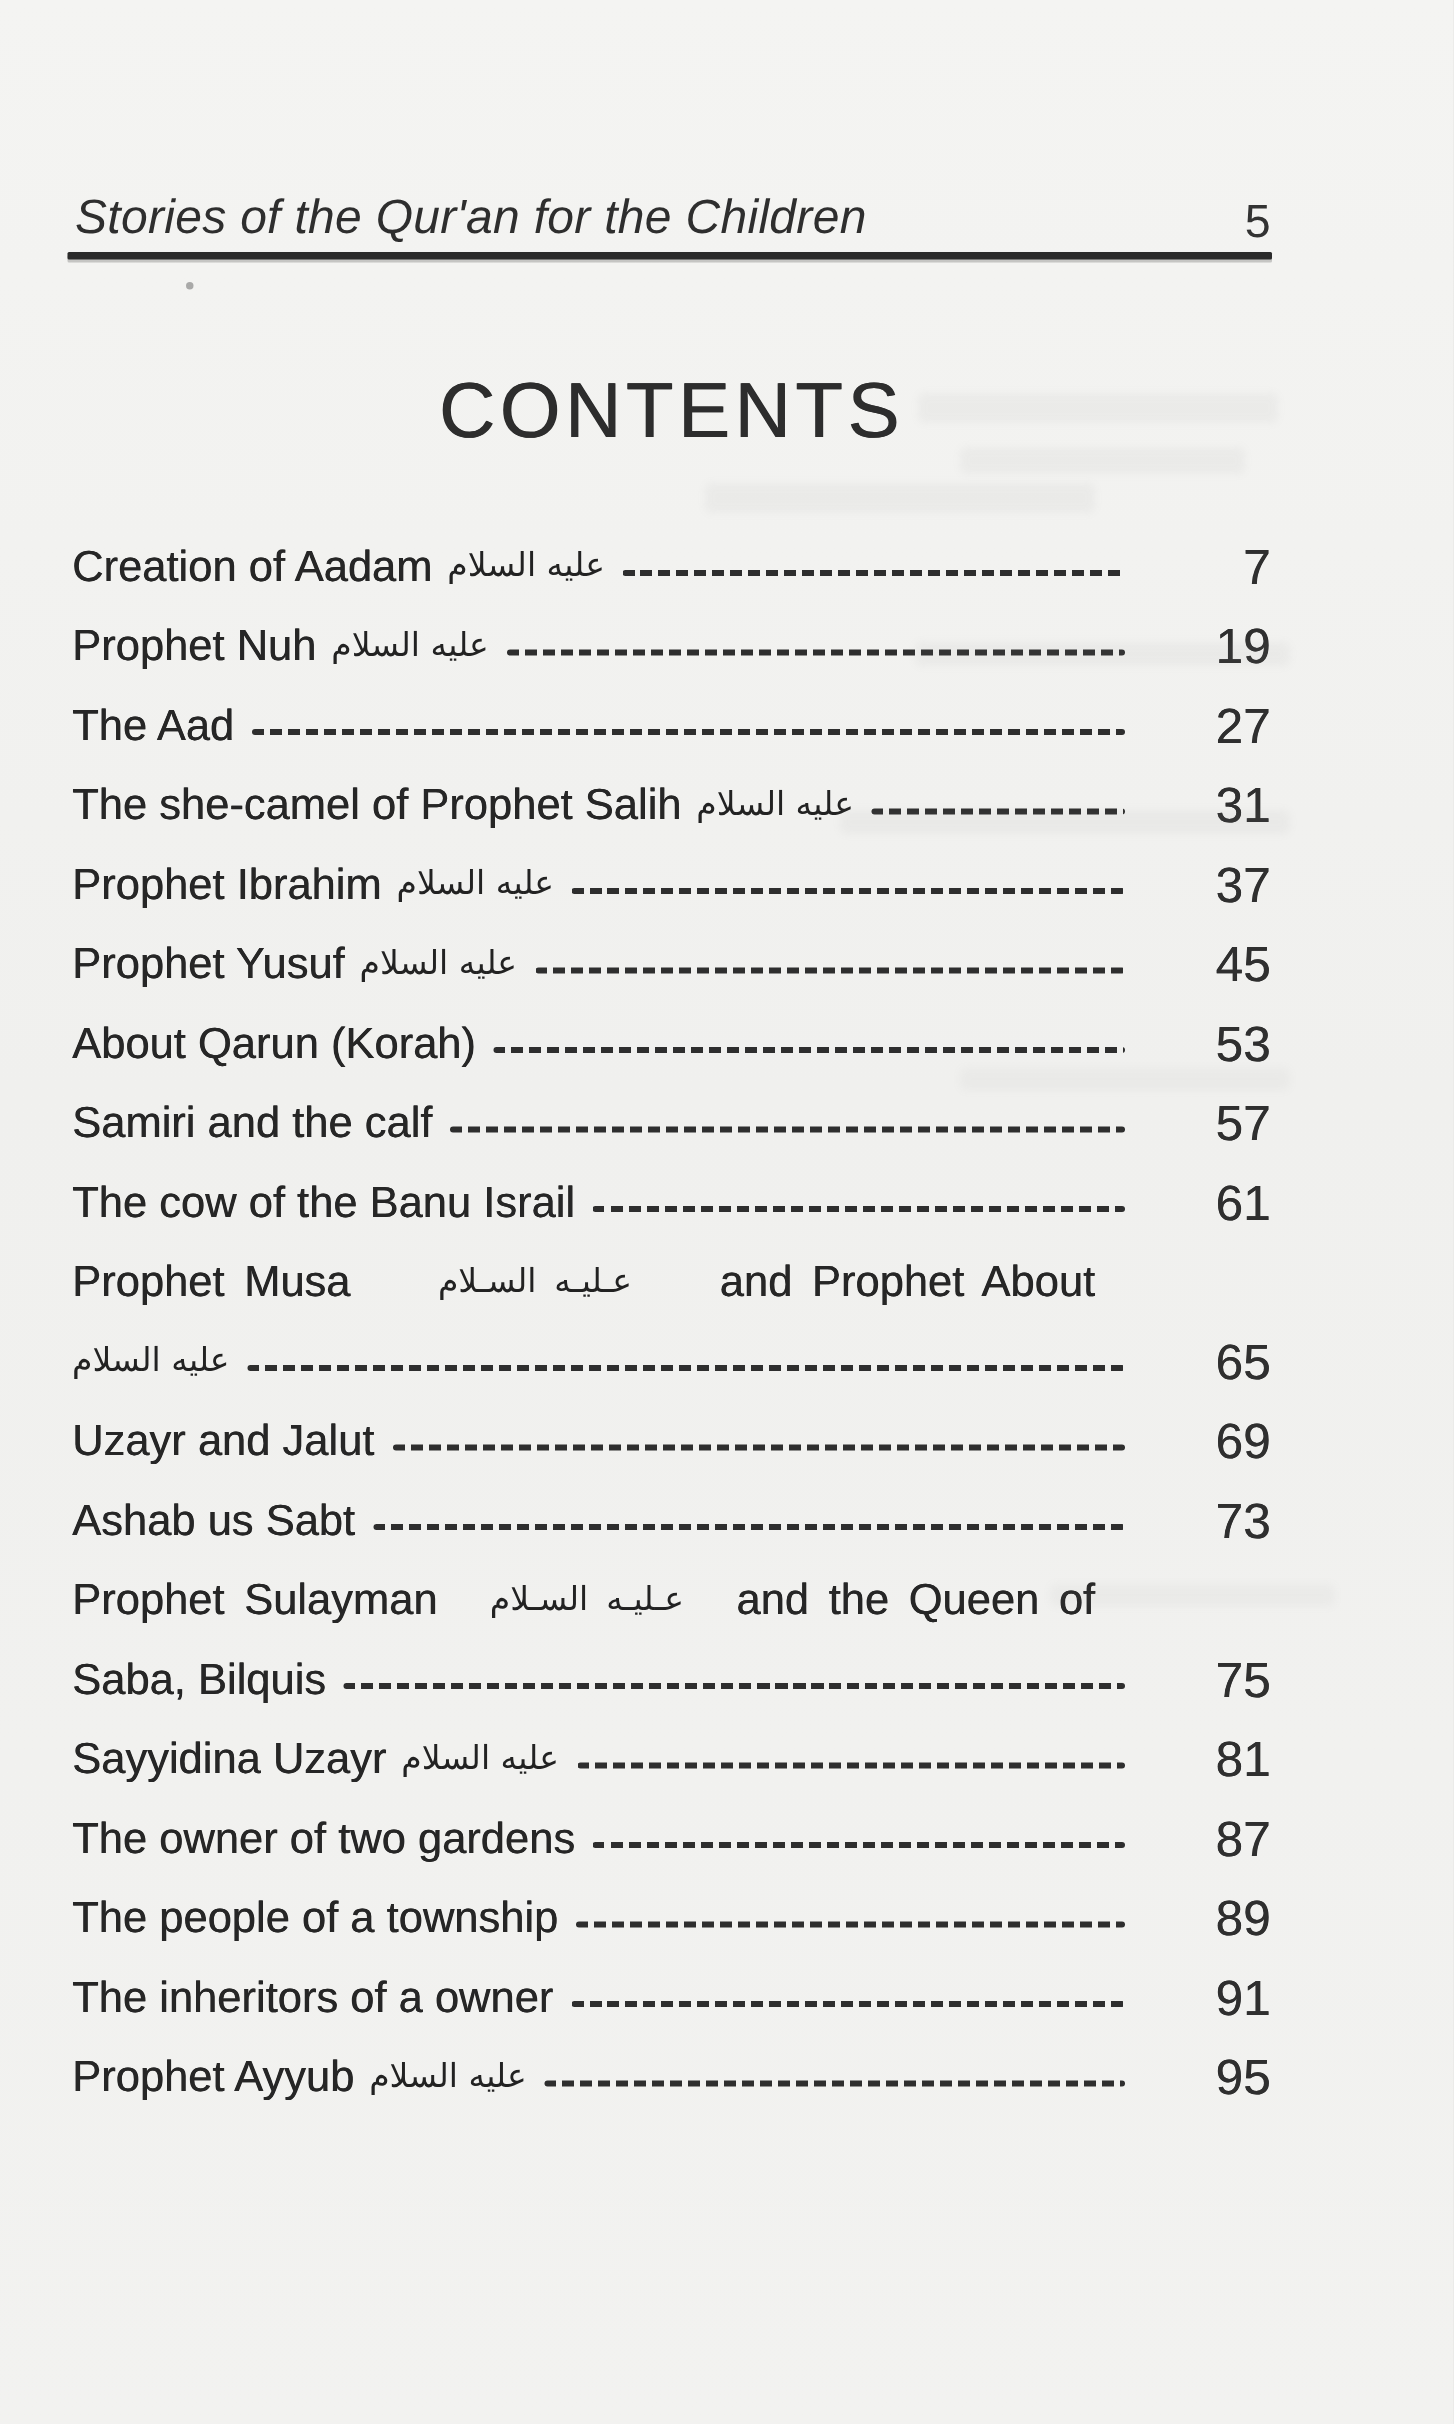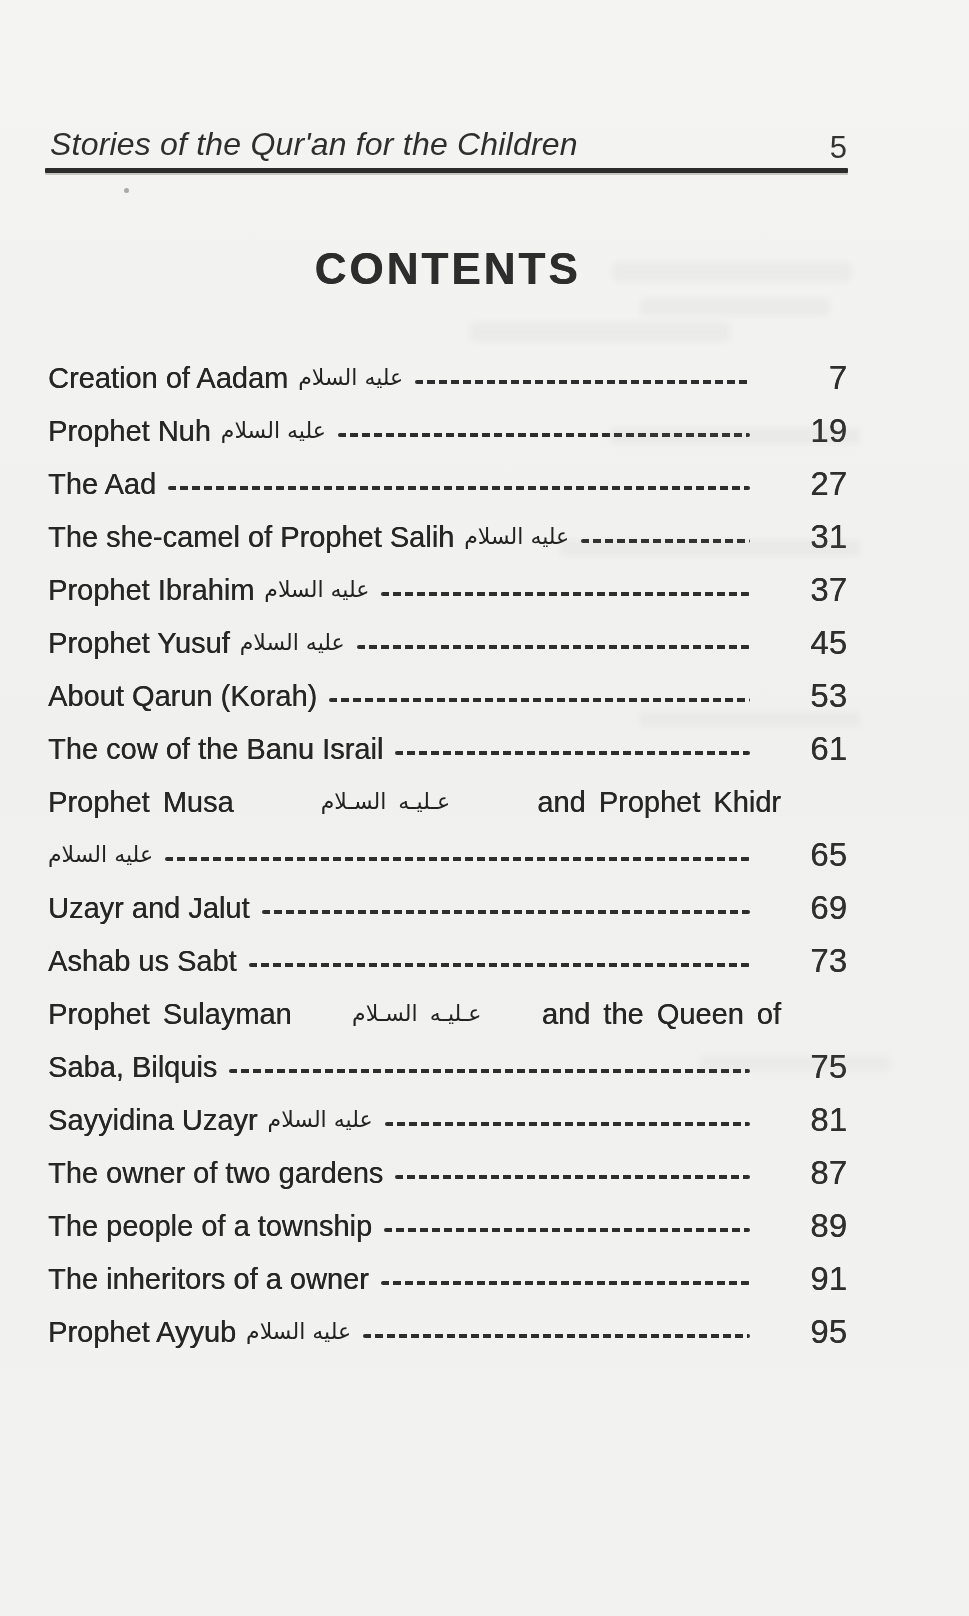--- a/index.html
+++ b/index.html
@@ -25,41 +25,41 @@
     background:#2b2b2b; border-radius:1px;
     box-shadow:0 2px 0 rgba(60,60,60,.25);
   }
   .dot-artifact {
     position:absolute; top:188px; left:124px; width:5px; height:5px;
     background:#787878; border-radius:50%; opacity:.6;
   }
   
   .contents-title {
     position:absolute; top:244px; left:48px; width:799px; margin:0;
-    text-align:center; font-size:44px; font-weight:700; letter-spacing:3px;
+    text-align:center; font-size:52px; font-weight:400; letter-spacing:3px;
     color:#2d2d2d; text-shadow:.5px 0 0 currentColor;
   }
   
   .toc { position:absolute; top:358px; left:48px; width:799px; }
   .toc-line {
     display:flex; align-items:center; gap:10px;
     line-height:40px; margin-bottom:13px; font-size:29px;
   }
   .seg-en { white-space:pre; color:#262626; text-shadow:.3px 0 0 currentColor; }
   .seg-ar {
     font-family:"DejaVu Sans",sans-serif; font-size:22px; color:#222;
     direction:rtl; unicode-bidi:isolate;
   }
   .leader {
     flex:1 1 auto; height:4px; align-self:center; transform:translateY(4px);
     background:repeating-linear-gradient(90deg,#2e2e2e 0 8px,transparent 8px 12px);
     border-radius:2px; margin:0 2px; min-width:40px;
   }
   .pg { flex:0 0 85px; text-align:right; font-size:33px; color:#2f2f2f; text-shadow:.3px 0 0 currentColor; }
-  .toc-line.justify { justify-content:space-between; margin-right:66px; word-spacing:5px; }
+  .toc-line.justify { justify-content:space-between; margin-right:117px; word-spacing:5px; }
   
   .ghost { position:absolute; background:#8a8a8a; opacity:.07; filter:blur(3px); border-radius:4px; }
   .g1 { top:262px; left:612px; width:240px; height:20px; }
   .g2 { top:298px; left:640px; width:190px; height:18px; }
   .g3 { top:322px; left:470px; width:260px; height:20px; }
   .g4 { top:428px; left:610px; width:250px; height:16px; }
   .g5 { top:540px; left:560px; width:300px; height:16px; }
   .g6 { top:712px; left:640px; width:220px; height:15px; opacity:.06; }
   .g7 { top:1056px; left:700px; width:190px; height:15px; opacity:.06; }
 </style>
@@ -128,30 +128,37 @@
       </div>
       <div>
         <div class="toc-line">
           <span class="seg-en">About Qarun (Korah)</span>
           <span class="leader"></span>
           <span class="pg">53</span>
         </div>
       </div>
       <div>
         <div class="toc-line">
+          <span class="seg-en">Samiri and the calf</span>
+          <span class="leader"></span>
+          <span class="pg">57</span>
+        </div>
+      </div>
+      <div>
+        <div class="toc-line">
           <span class="seg-en">The cow of the Banu Israil</span>
           <span class="leader"></span>
           <span class="pg">61</span>
         </div>
       </div>
       <div>
         <div class="toc-line justify">
           <span class="seg-en">Prophet Musa</span>
           <span class="seg-ar" dir="rtl">عـليـه السـلام</span>
-          <span class="seg-en">and Prophet Khidr</span>
+          <span class="seg-en">and Prophet About</span>
         </div>
         <div class="toc-line">
           <span class="seg-ar" dir="rtl">عليه السلام</span>
           <span class="leader"></span>
           <span class="pg">65</span>
         </div>
       </div>
       <div>
         <div class="toc-line">
           <span class="seg-en">Uzayr and Jalut</span>

